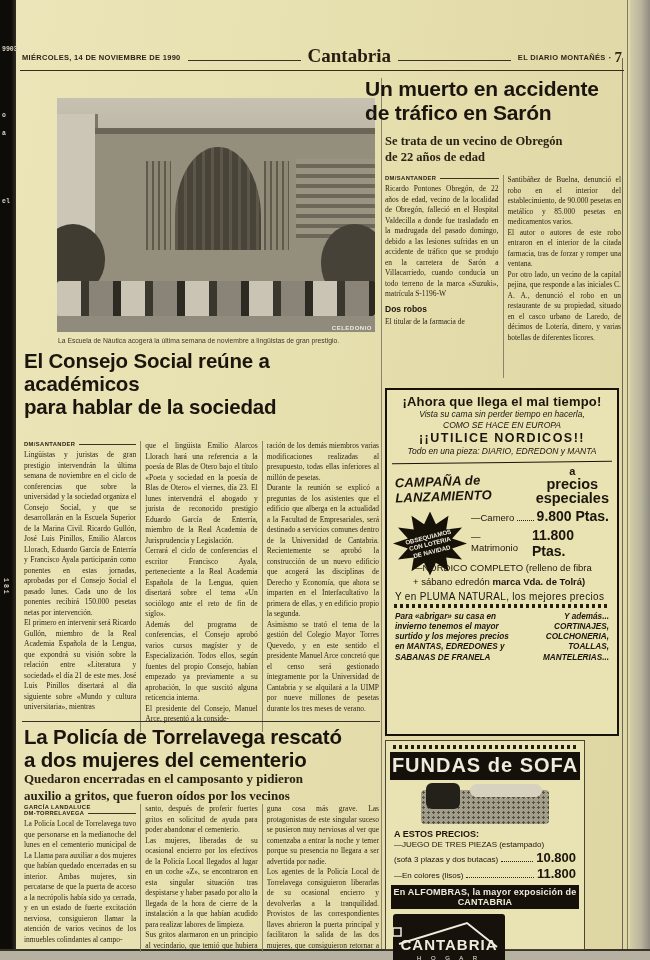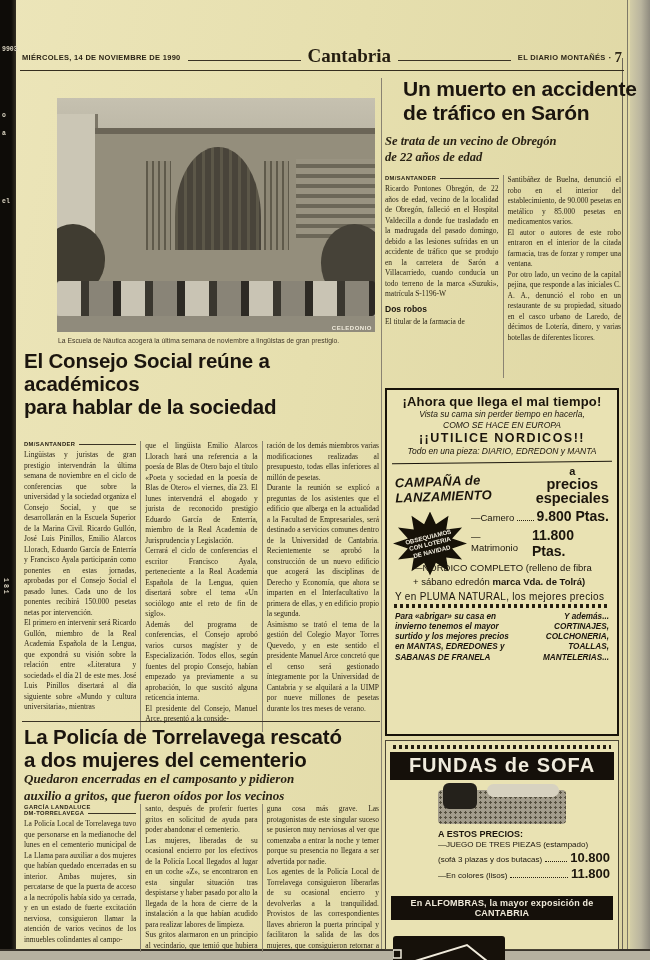--- a/index.html
+++ b/index.html
@@ -51,31 +51,31 @@
   .ph-tree2{position:absolute;right:-4%;bottom:13%;width:21%;height:33%;background:#464238;border-radius:50%;}
   .ph-cars{position:absolute;left:0;bottom:7%;width:100%;height:15%;background:#504c44;
            background-image:repeating-linear-gradient(90deg,#c9c4b4 0 24px,#3a372f 24px 32px,#898477 32px 56px,#2d2a24 56px 64px);
            border-radius:3px;}
   .ph-road{position:absolute;left:0;bottom:0;width:100%;height:7%;background:#908b7c;}
   .ph-credit{position:absolute;right:3px;bottom:1px;font:700 6px "Liberation Sans",sans-serif;color:#efeadb;letter-spacing:.5px;}
   .caption{position:absolute;left:58px;top:337px;width:318px;font:6.8px "Liberation Sans",sans-serif;color:#41382a;}
 
   
   .headline{position:absolute;font-family:"Liberation Sans",sans-serif;font-weight:700;color:#1b150e;letter-spacing:-.2px;}
-  .subhead{position:absolute;font-style:italic;font-weight:700;color:#2a2315;}
+  .subhead{position:absolute;font-weight:700;color:#2a2315;}
   .cols{position:absolute;display:flex;}
   .col{flex:1;overflow:hidden;}
   .colrule{width:1px;background:#8a8372;margin:0 4px;flex:none;}
   .bodytext{font-size:7.5px;line-height:10.5px;text-align:justify;color:#2d2618;}
   .byline{display:flex;align-items:center;font:700 5.8px "Liberation Sans",sans-serif;letter-spacing:.4px;color:#241d10;margin-bottom:3px;}
   .byline::after{content:"";flex:1;border-bottom:1px solid #3a3325;margin-left:4px;}
   .byline-plain{font:700 5.8px "Liberation Sans",sans-serif;letter-spacing:.4px;color:#241d10;}
   .crosshead{font:700 8.5px "Liberation Sans",sans-serif;color:#1d1710;margin:4px 0 3px;}
 
-  .acc-head{left:403px;top:77px;width:240px;font-size:21px;line-height:24px;}
+  .acc-head{left:365px;top:77px;width:240px;font-size:21px;line-height:24px;}
   .acc-sub{left:385px;top:133px;width:240px;font-size:12.5px;line-height:16px;}
   .acc-cols{left:385px;top:175px;width:236px;height:203px;}
 
   .con-head{left:24px;top:349px;width:358px;font-size:20.5px;line-height:23px;}
   .con-sub{left:24px;top:399px;width:358px;font-size:13px;line-height:17.5px;}
   .con-cols{left:24px;top:441px;width:355px;height:291px;}
 
   .pol-rule{position:absolute;left:22px;top:721px;width:358px;border-top:1.4px solid #3a3325;}
   .pol-head{left:24px;top:725px;width:362px;font-size:20.5px;line-height:23px;}
   .pol-sub{left:24px;top:771px;width:358px;font-size:13px;line-height:16.5px;}
@@ -107,35 +107,35 @@
   .prow .val{font-weight:700;font-size:14px;}
   .p3{font-size:9.5px;margin:3px 6px 0 26px;}
   .p3 b{font-weight:700;}
   .ad1-pluma{font-size:10px;margin:4px 8px 2px;letter-spacing:.3px;}
   .dots{height:4px;margin:2px 7px;background:repeating-linear-gradient(90deg,#241e10 0 3px,transparent 3px 6px);}
   .ad1-foot{display:flex;gap:8px;padding:2px 8px 0;}
   .ad1-foot-left{flex:1.35;font:700 italic 8.2px/10.3px "Liberation Sans",sans-serif;}
   .ad1-foot-right{flex:1;text-align:right;font:700 italic 8.2px/10.3px "Liberation Sans",sans-serif;}
 
   
-  .ad2{position:absolute;left:385px;top:740px;width:234px;height:210px;border:1px solid #4a4435;
+  .ad2{position:absolute;left:385px;top:740px;width:200px;height:210px;border:1px solid #4a4435;
        background:#e9e2b3;box-sizing:border-box;font-family:"Liberation Sans",sans-serif;color:#1b150c;}
   .ad2-bar{background:#15100a;color:#f0ebdc;margin:3px 4px 0;padding:2px 0 3px;text-align:center;
            font-weight:700;font-size:20px;letter-spacing:1px;}
   .sofa{position:relative;width:128px;height:34px;margin:10px auto 3px;background:#a39d8c;border-radius:4px;
         background-image:radial-gradient(#544f3e 1px,transparent 1.3px);background-size:5px 5px;}
   .sofa::before{content:"";position:absolute;left:5px;top:-7px;width:34px;height:26px;background:#24211b;border-radius:6px;}
   .sofa::after{content:"";position:absolute;right:7px;top:-6px;width:72px;height:13px;background:#d7d2c0;border-radius:7px;}
-  .ad2-prices{padding:2px 8px 0;margin-left:44px;}
+  .ad2-prices{padding:2px 8px 0;}
   .s-head{font-weight:700;font-size:9px;margin-bottom:1px;}
   .s-line{font-size:8px;}
   .prow2{display:flex;align-items:baseline;font-size:8px;margin-top:1px;}
   .prow2 .lead{flex:1;border-bottom:1.4px dotted #2a2312;margin:0 3px 2px;}
   .prow2 .big{font-weight:700;font-size:13px;}
-  .alf-bar{background:#15100a;color:#efe9d9;margin:15px 5px;padding:2px 0;text-align:center;
+  .alf-bar{background:#15100a;color:#efe9d9;margin:4px 5px;padding:2px 0;text-align:center;
            font-weight:700;font-size:9px;letter-spacing:.2px;}
   .store-row{display:flex;align-items:flex-start;padding:1px 7px 0;gap:5px;}
   .store-left{flex:1;}
   .store-name{font-weight:700;font-size:13.5px;white-space:nowrap;letter-spacing:-.3px;}
   .store-a1{font-size:8.5px;font-weight:700;margin-top:2px;}
   .store-a2{font-size:7.5px;margin-top:1px;}
   .store-park{font:700 6.5px "Liberation Sans",sans-serif;letter-spacing:1px;margin-top:5px;}
   .logo{flex:none;}
 </style>
 </head>

